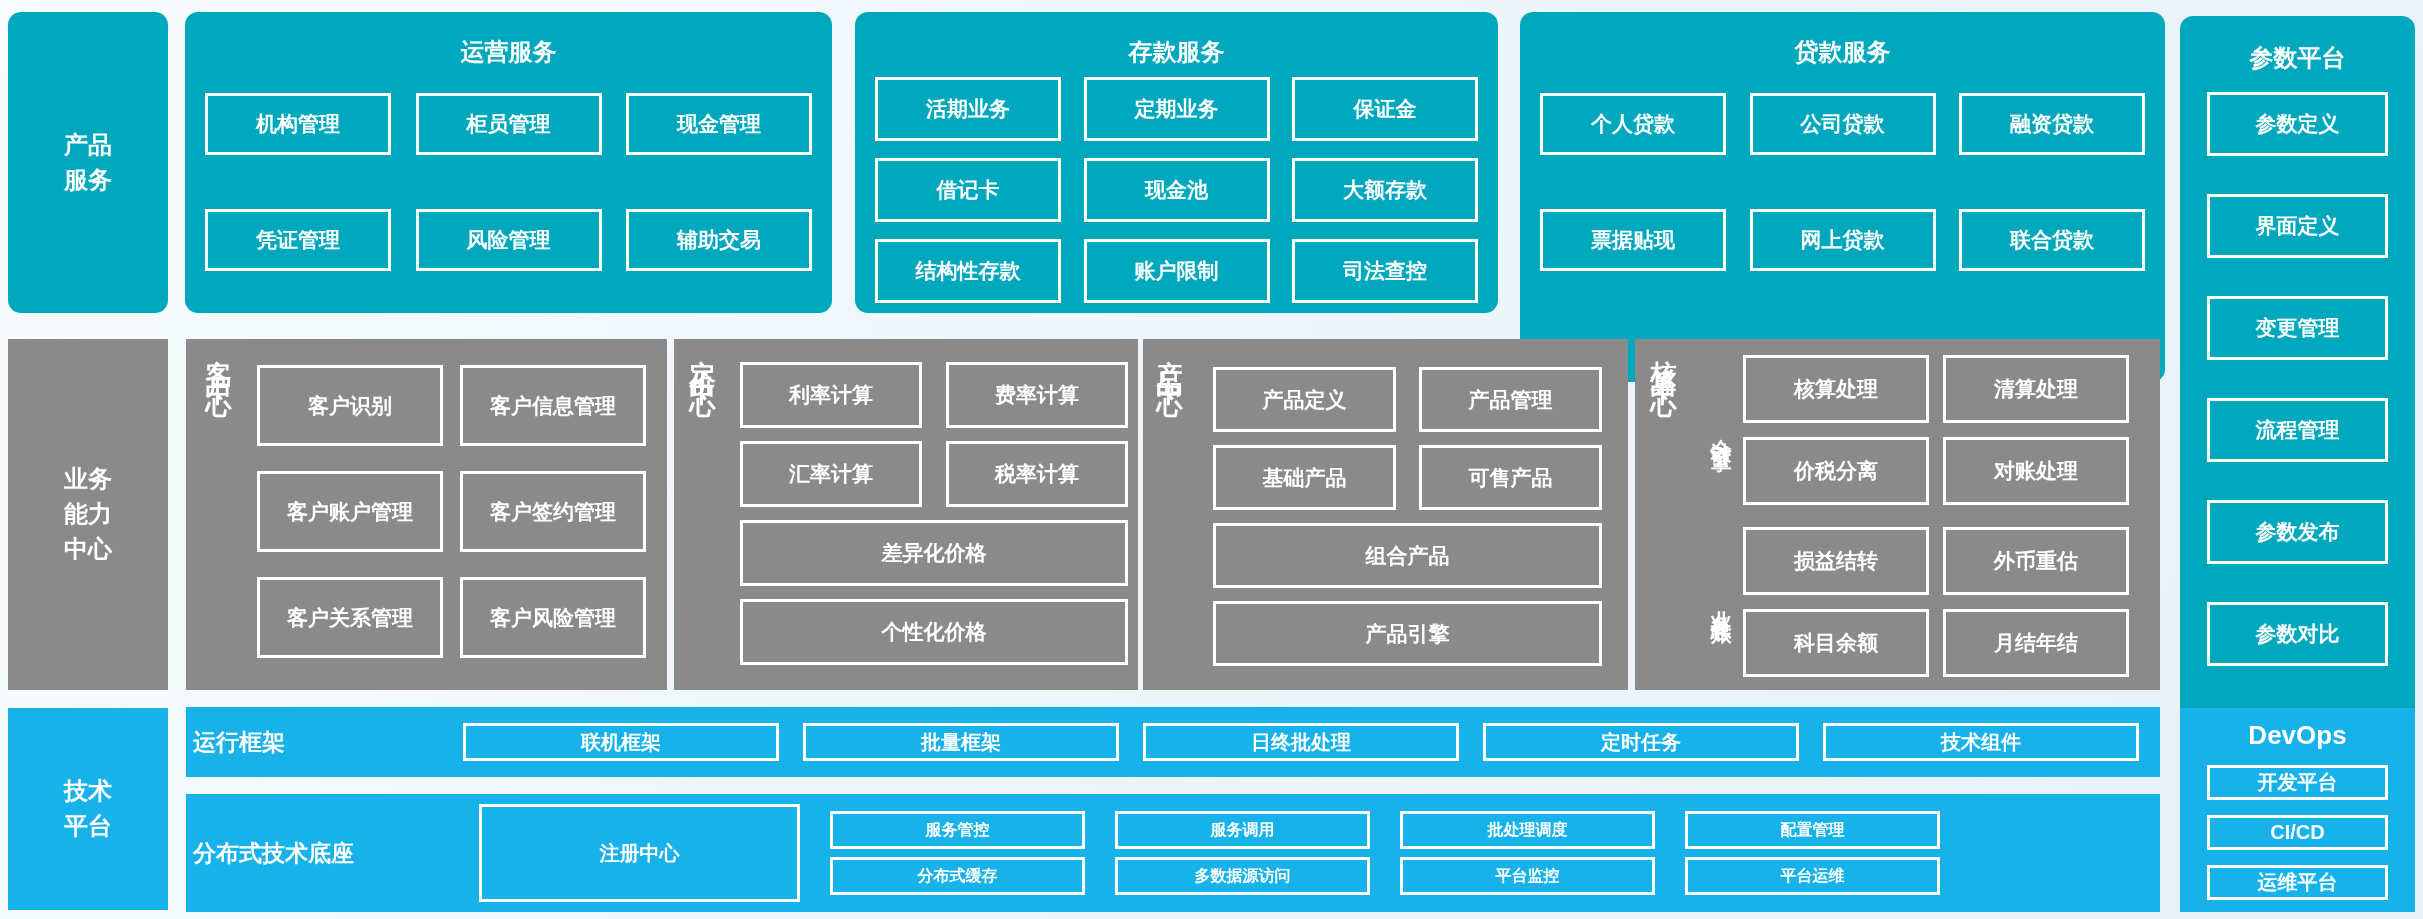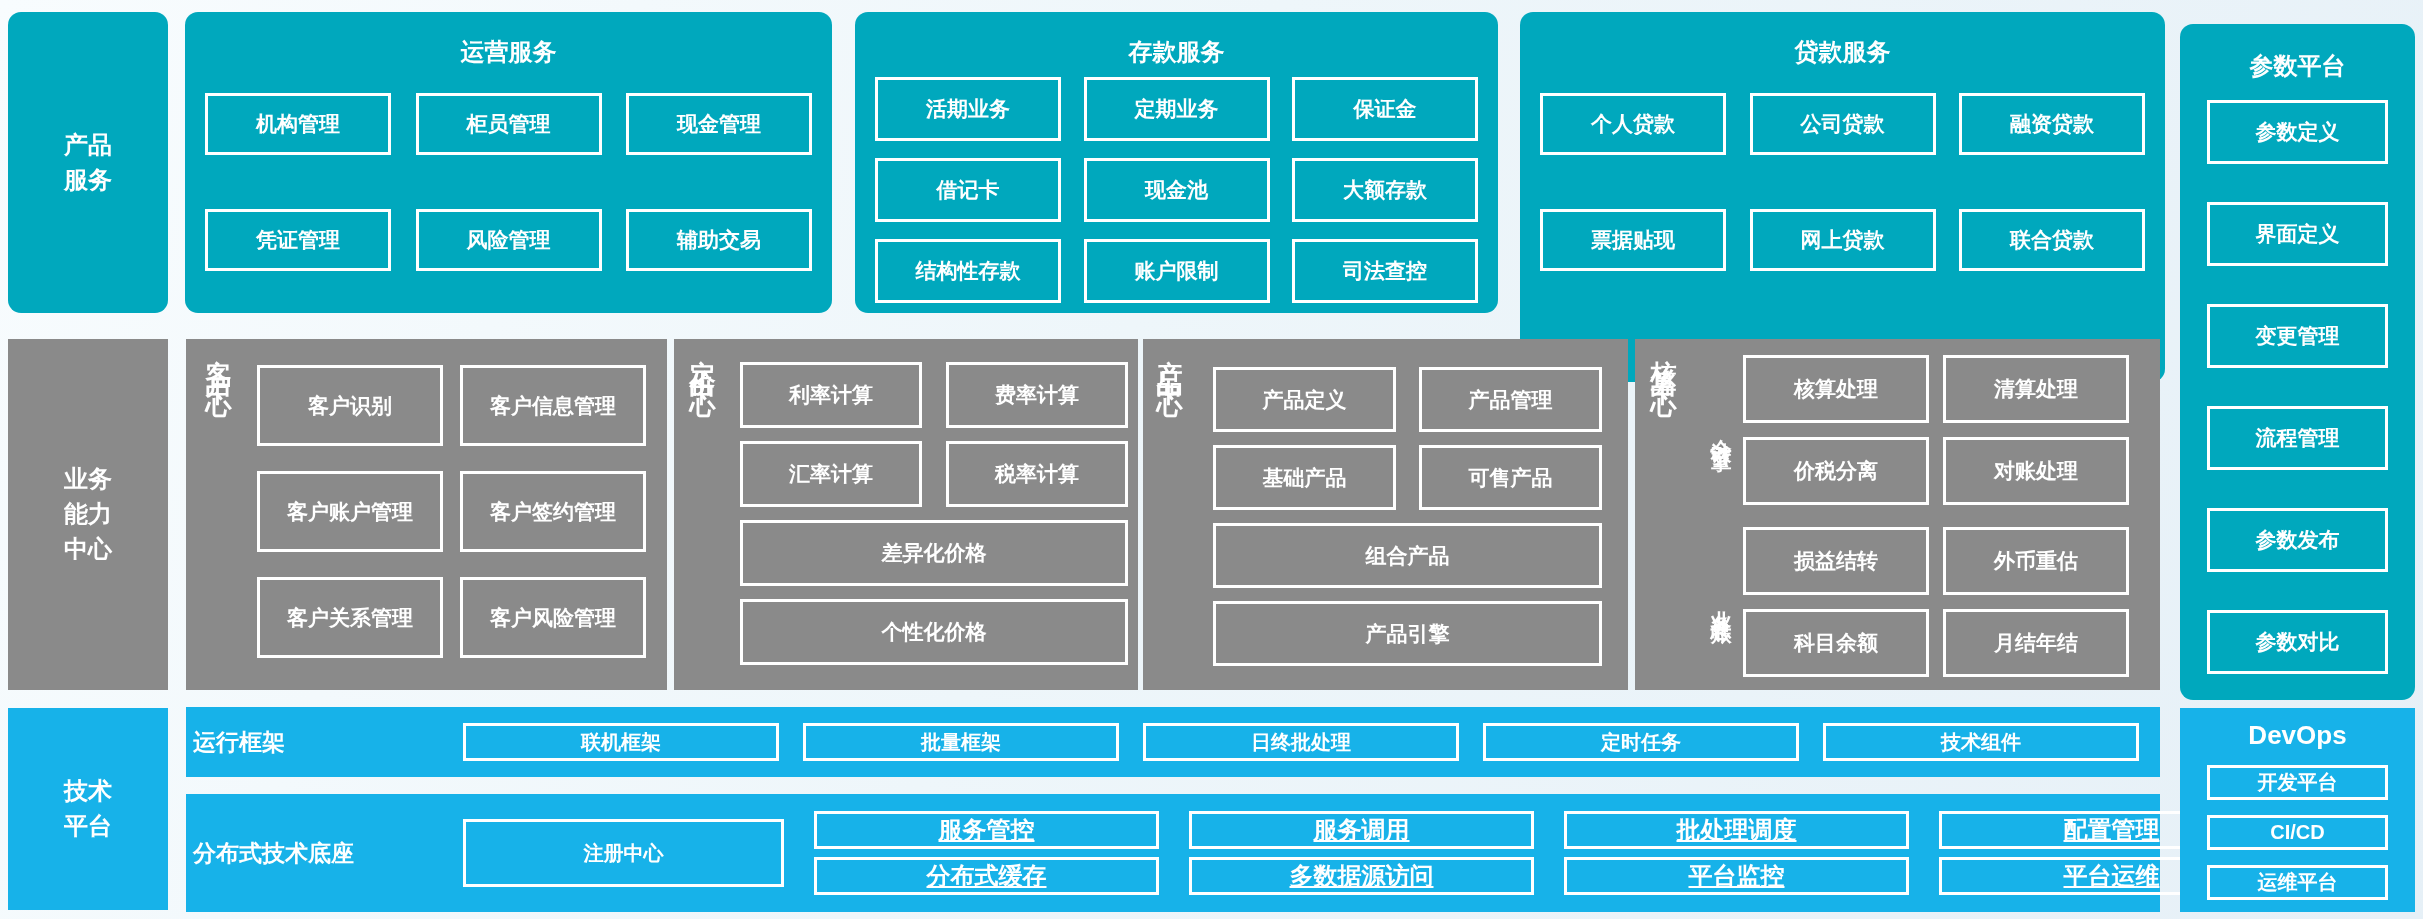--- a/index.html
+++ b/index.html
@@ -20,21 +20,21 @@
 
   .box{border:3px solid #ffffff;box-sizing:border-box;display:flex;align-items:center;
     justify-content:center;text-align:center;font-size:21px;}
 
   .panel-title{position:absolute;top:24px;left:0;right:0;text-align:center;font-size:24px;}
 
   
   #panel-ops{left:185px;top:12px;width:647px;height:301px;}
   #panel-dep{left:855px;top:12px;width:643px;height:301px;}
   #panel-loan{left:1520px;top:12px;width:645px;height:370px;}
-  #panel-param{left:2180px;top:24px;width:235px;height:676px;}
+  #panel-param{left:2180px;top:16px;width:235px;height:802px;}
 
   .grid-3x2{position:absolute;left:20px;right:20px;top:81px;display:grid;
     grid-template-columns:repeat(3,186px);justify-content:space-between;row-gap:54px;}
   .grid-3x2 .box{height:62px;}
   .grid-3x3{position:absolute;left:20px;right:20px;top:65px;display:grid;
     grid-template-columns:repeat(3,186px);justify-content:space-between;row-gap:17px;}
   .grid-3x3 .box{height:64px;}
 
   .param-list{position:absolute;top:76px;left:27px;display:flex;flex-direction:column;gap:38px;}
   .param-list .box{width:181px;height:64px;}
@@ -72,24 +72,24 @@
     writing-mode:vertical-rl;text-orientation:upright;font-size:21px;letter-spacing:4px;}
   .grid-acct{display:grid;grid-template-columns:repeat(2,186px);column-gap:14px;row-gap:14px;}
   .grid-acct .box{height:68px;}
 
   
   #strip-runtime{left:186px;top:707px;width:1974px;height:70px;display:flex;align-items:center;}
   #strip-dist{left:186px;top:794px;width:1974px;height:118px;display:flex;align-items:center;}
   .strip-label{width:277px;padding-left:7px;box-sizing:border-box;font-size:23px;flex:none;}
   .runtime-boxes{display:flex;gap:24px;}
   .runtime-boxes .box{width:316px;height:38px;font-size:20px;}
-  .registry-box{width:321px;height:68px;flex:none;font-size:20px;}
+  .registry-box{width:321px;height:98px;flex:none;font-size:20px;margin-left:16px;}
   .dist-pairs{display:flex;gap:30px;margin-left:30px;}
   .pair{display:flex;flex-direction:column;gap:8px;}
-  .pair .box{width:345px;height:38px;font-size:24px;text-decoration:underline;}
+  .pair .box{width:255px;height:38px;font-size:16px;}
 
   #panel-devops{left:2180px;top:708px;width:235px;height:204px;}
   #panel-devops .panel-title{top:12px;font-size:26px;}
   .devops-list{position:absolute;top:57px;left:27px;display:flex;flex-direction:column;gap:15px;}
   .devops-list .box{width:181px;height:35px;font-size:20px;}
 
   
   #label-prod{left:8px;top:12px;width:160px;height:301px;}
   #label-biz{left:8px;top:339px;width:160px;height:351px;}
   #label-tech{left:8px;top:708px;width:160px;height:202px;}

